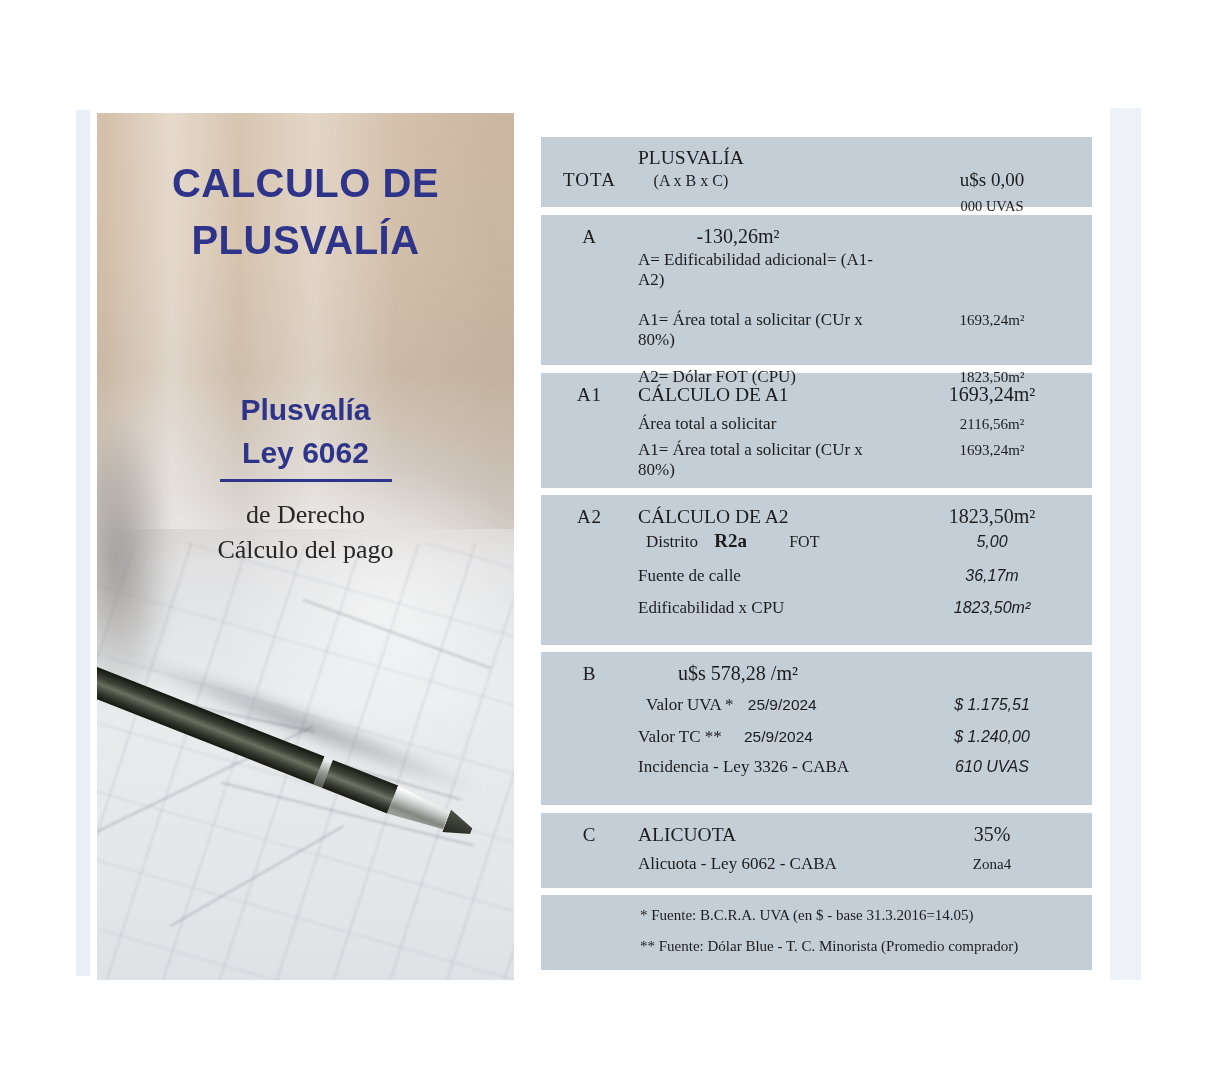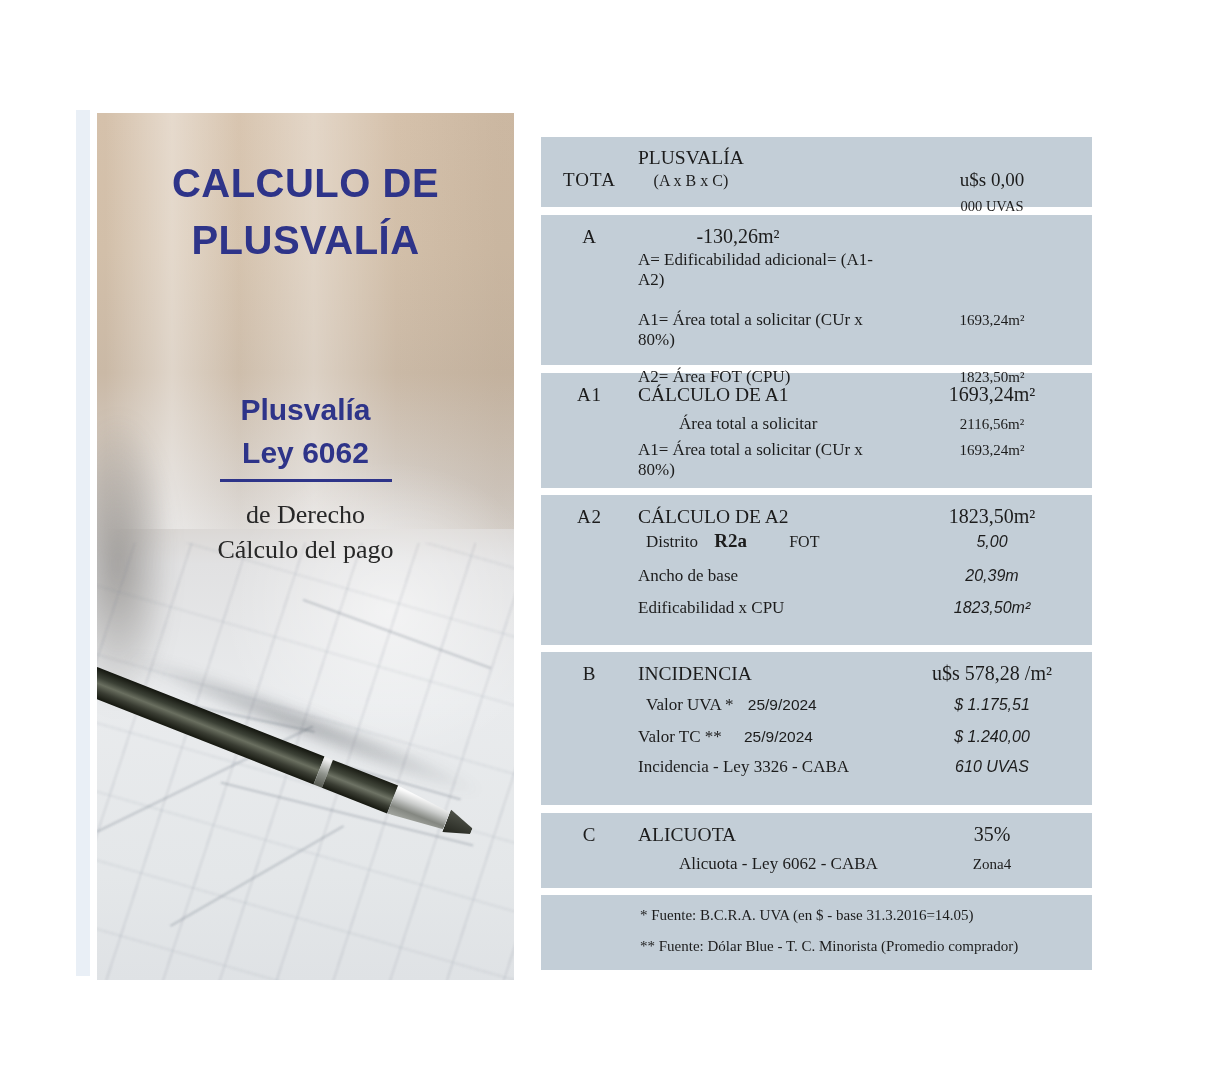--- a/index.html
+++ b/index.html
@@ -1,16 +1,16 @@
 <!DOCTYPE html>
 <html><head>
 <meta charset="utf-8">
 <style>
   html,body{margin:0;padding:0;background:#ffffff;}
-  .canvas{position:relative;width:1092px;height:1080px;background:#ffffff;overflow:hidden;
+  .canvas{position:relative;width:1226px;height:1080px;background:#ffffff;overflow:hidden;
           font-family:"Liberation Serif", serif;color:#1c1c1c;}
 
   
   .strip-left{position:absolute;left:76px;top:110px;width:14px;height:866px;background:#e9eff6;}
   .strip-right{position:absolute;left:1110px;top:108px;width:31px;height:872px;background:#eef2f8;}
 
   
   .photo{position:absolute;left:97px;top:113px;width:417px;height:867px;overflow:hidden;
          background:linear-gradient(180deg,#d5c1ab 0%,#d2bfa9 16%,#cab9a6 30%,#d4cdc6 43%,
                     #e1e1e2 52%,#e9ebed 68%,#e4e7e9 88%,#dfe2e5 100%);}
@@ -74,21 +74,21 @@
   .formula{font-size:16px;margin-top:3px;}
   .valt{font-size:14.5px;margin-top:7px;}
 
   .sec-total{height:70px;margin-bottom:8px;padding-top:10px;box-sizing:border-box;}
   .sec-a{height:150px;margin-bottom:8px;padding-top:10px;box-sizing:border-box;}
   .sec-a1{height:115px;margin-bottom:7px;padding-top:10px;box-sizing:border-box;}
   .sec-a2{height:150px;margin-bottom:7px;padding-top:10px;box-sizing:border-box;}
   .sec-b{height:153px;margin-bottom:8px;padding-top:10px;box-sizing:border-box;}
   .sec-c{height:75px;margin-bottom:7px;padding-top:10px;box-sizing:border-box;}
   .sec-foot{height:75px;padding:12px 0 0 99px;box-sizing:border-box;font-size:15px;}
-  .mt2{margin-top:2px;}.mt6{margin-top:6px;}.mt8{margin-top:8px;padding-left:41px;}
+  .mt2{margin-top:2px;}.mt6{margin-top:6px;}.mt8{margin-top:8px;}
   .mt10{margin-top:10px;}.mt12{margin-top:12px;}.mt14{margin-top:14px;}
   .mt17{margin-top:17px;}.mt20{margin-top:20px;}
   .bold{font-weight:bold;}
   .sp-l12{margin-left:12px;}
   .sp-l38{margin-left:38px;}
   .sp-l10{margin-left:10px;}
 </style>
 </head>
 <body>
 
@@ -162,21 +162,21 @@
         <div class="clabel">A= Edificabilidad adicional= (A1-A2)</div>
         <div class="cvalue"></div>
       </div>
       <div class="row mt20">
         <div class="cid"></div>
         <div class="clabel">A1= Área total a solicitar (CUr x 80%)</div>
         <div class="cvalue">1693,24m²</div>
       </div>
       <div class="row mt17">
         <div class="cid"></div>
-        <div class="clabel">A2= Área FOT (CPU)</div>
+        <div class="clabel">A2= Dólar FOT (CPU)</div>
         <div class="cvalue">1823,50m²</div>
       </div>
     </div>
 
     <div class="sec sec-a1">
       <div class="row hrow">
         <div class="cid">A1</div>
         <div class="clabel">CÁLCULO DE A1</div>
         <div class="cvalue">1693,24m²</div>
       </div>
@@ -202,34 +202,33 @@
         <div class="cid"></div>
         <div class="clabel" style="padding-left:8px;">
           <span>Distrito</span>
           <span class="bold sp-l12" style="font-size:19px;">R2a</span>
           <span class="sp-l38" style="font-size:16px;">FOT</span>
         </div>
         <div class="cvalue v-sans">5,00</div>
       </div>
       <div class="row mt14">
         <div class="cid"></div>
-        <div class="clabel">Ancho de base</div>
-        <div class="cvalue v-sans">20,39m</div>
+        <div class="clabel">Fuente de calle</div>
+        <div class="cvalue v-sans">36,17m</div>
       </div>
       <div class="row mt12">
         <div class="cid"></div>
         <div class="clabel">Edificabilidad x CPU</div>
         <div class="cvalue v-sans">1823,50m²</div>
       </div>
     </div>
 
     <div class="sec sec-b">
       <div class="row hrow">
         <div class="cid">B</div>
-        <div class="clabel">INCIDENCIA</div>
         <div class="cvalue">u$s 578,28 /m²</div>
       </div>
       <div class="row mt10">
         <div class="cid"></div>
         <div class="clabel" style="padding-left:8px;">
           <span>Valor UVA *</span>
           <span class="d-sans sp-l10">25/9/2024</span>
         </div>
         <div class="cvalue v-sans">$ 1.175,51</div>
       </div>

